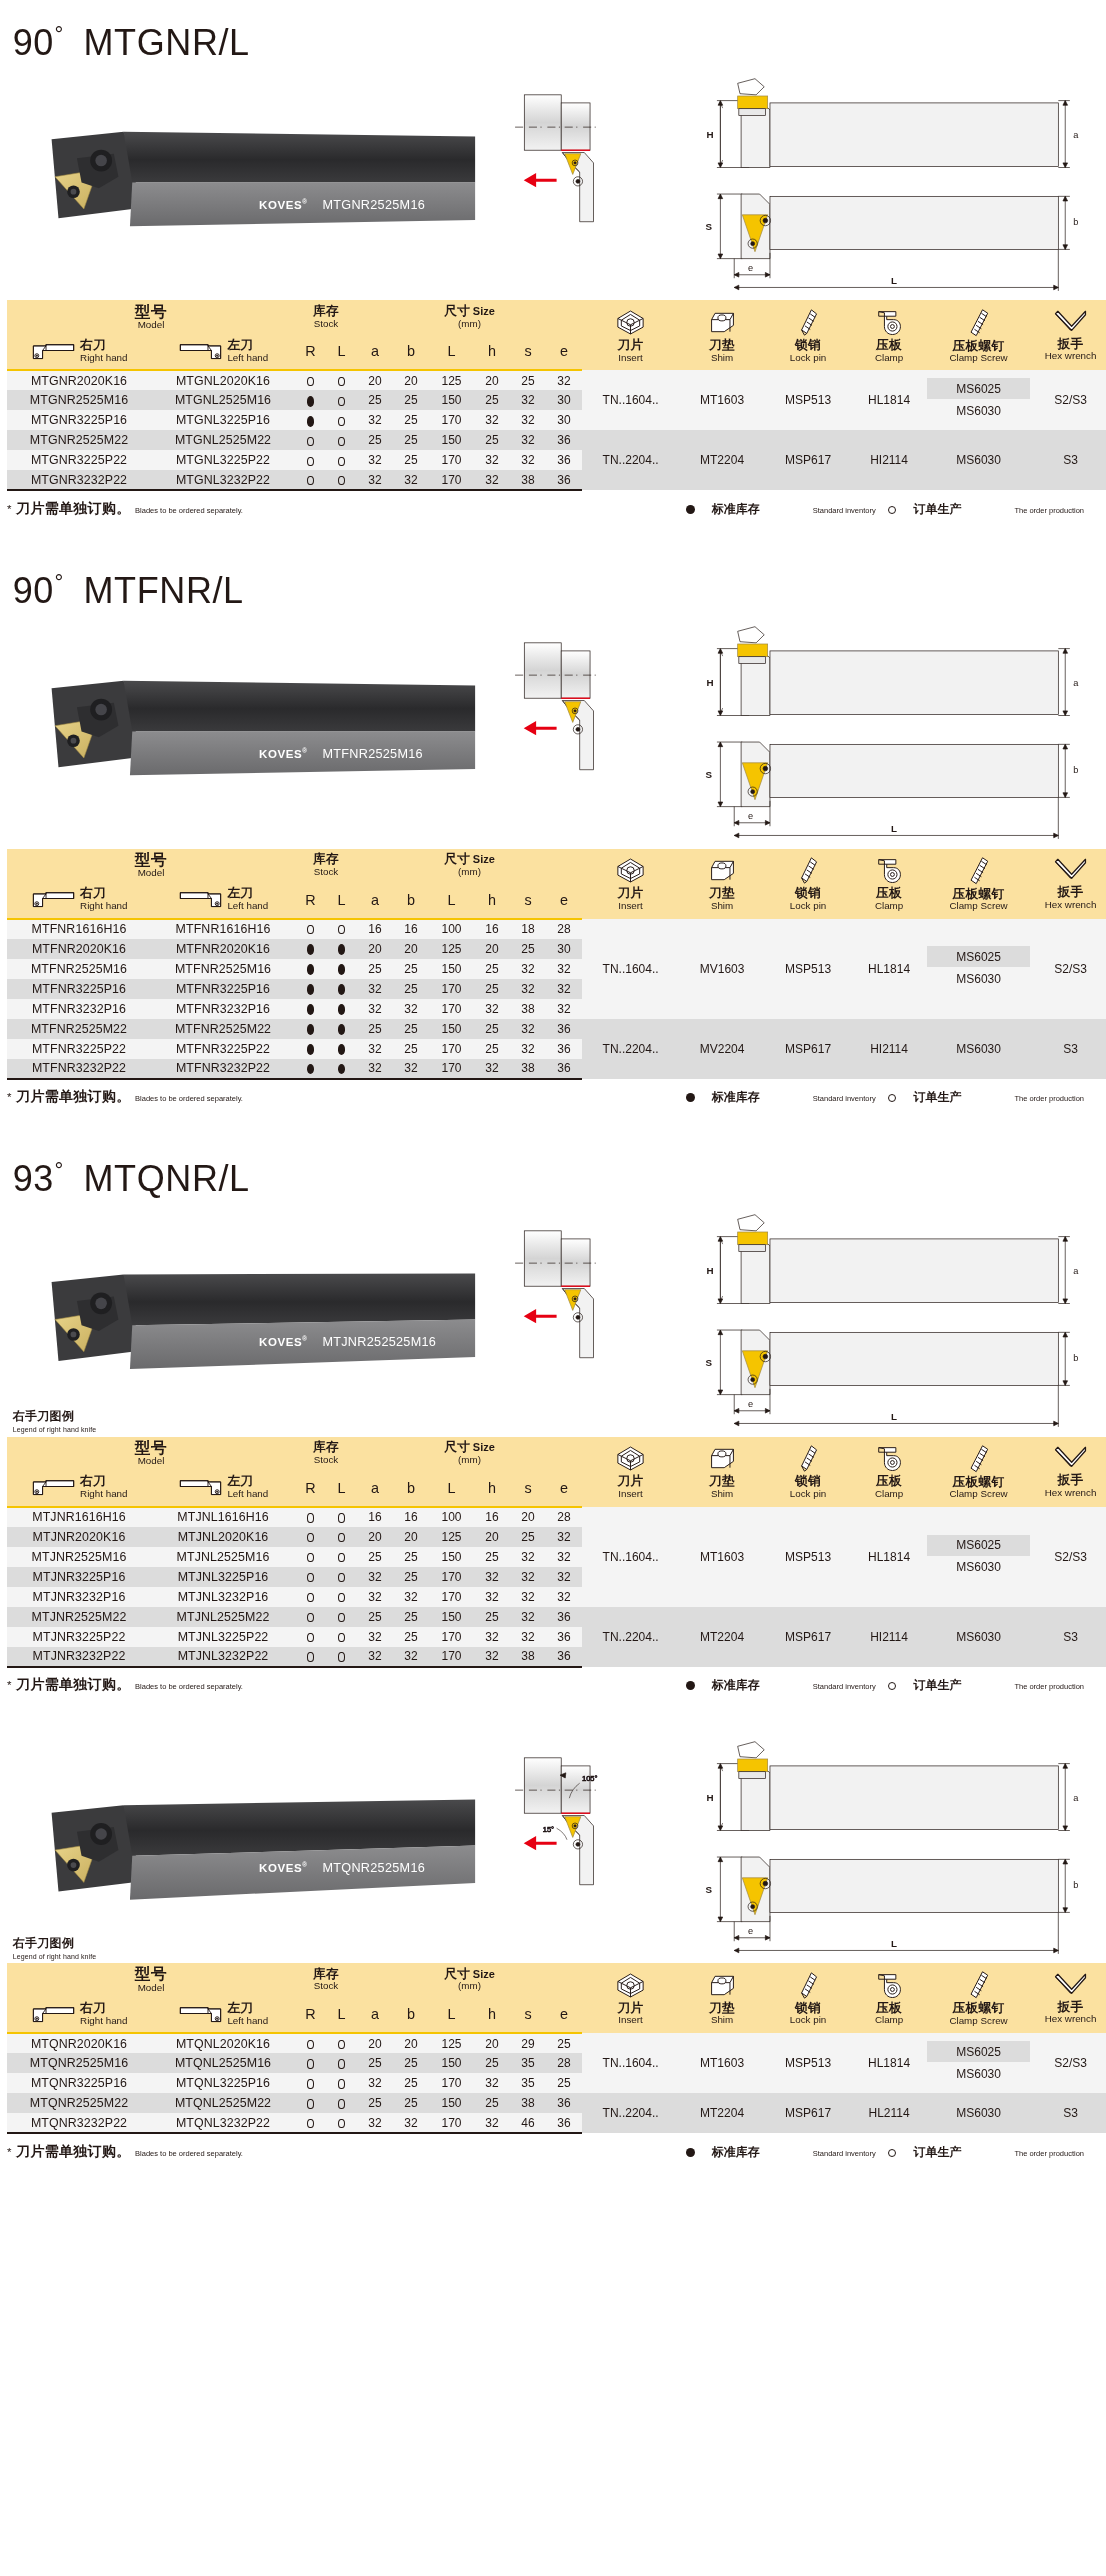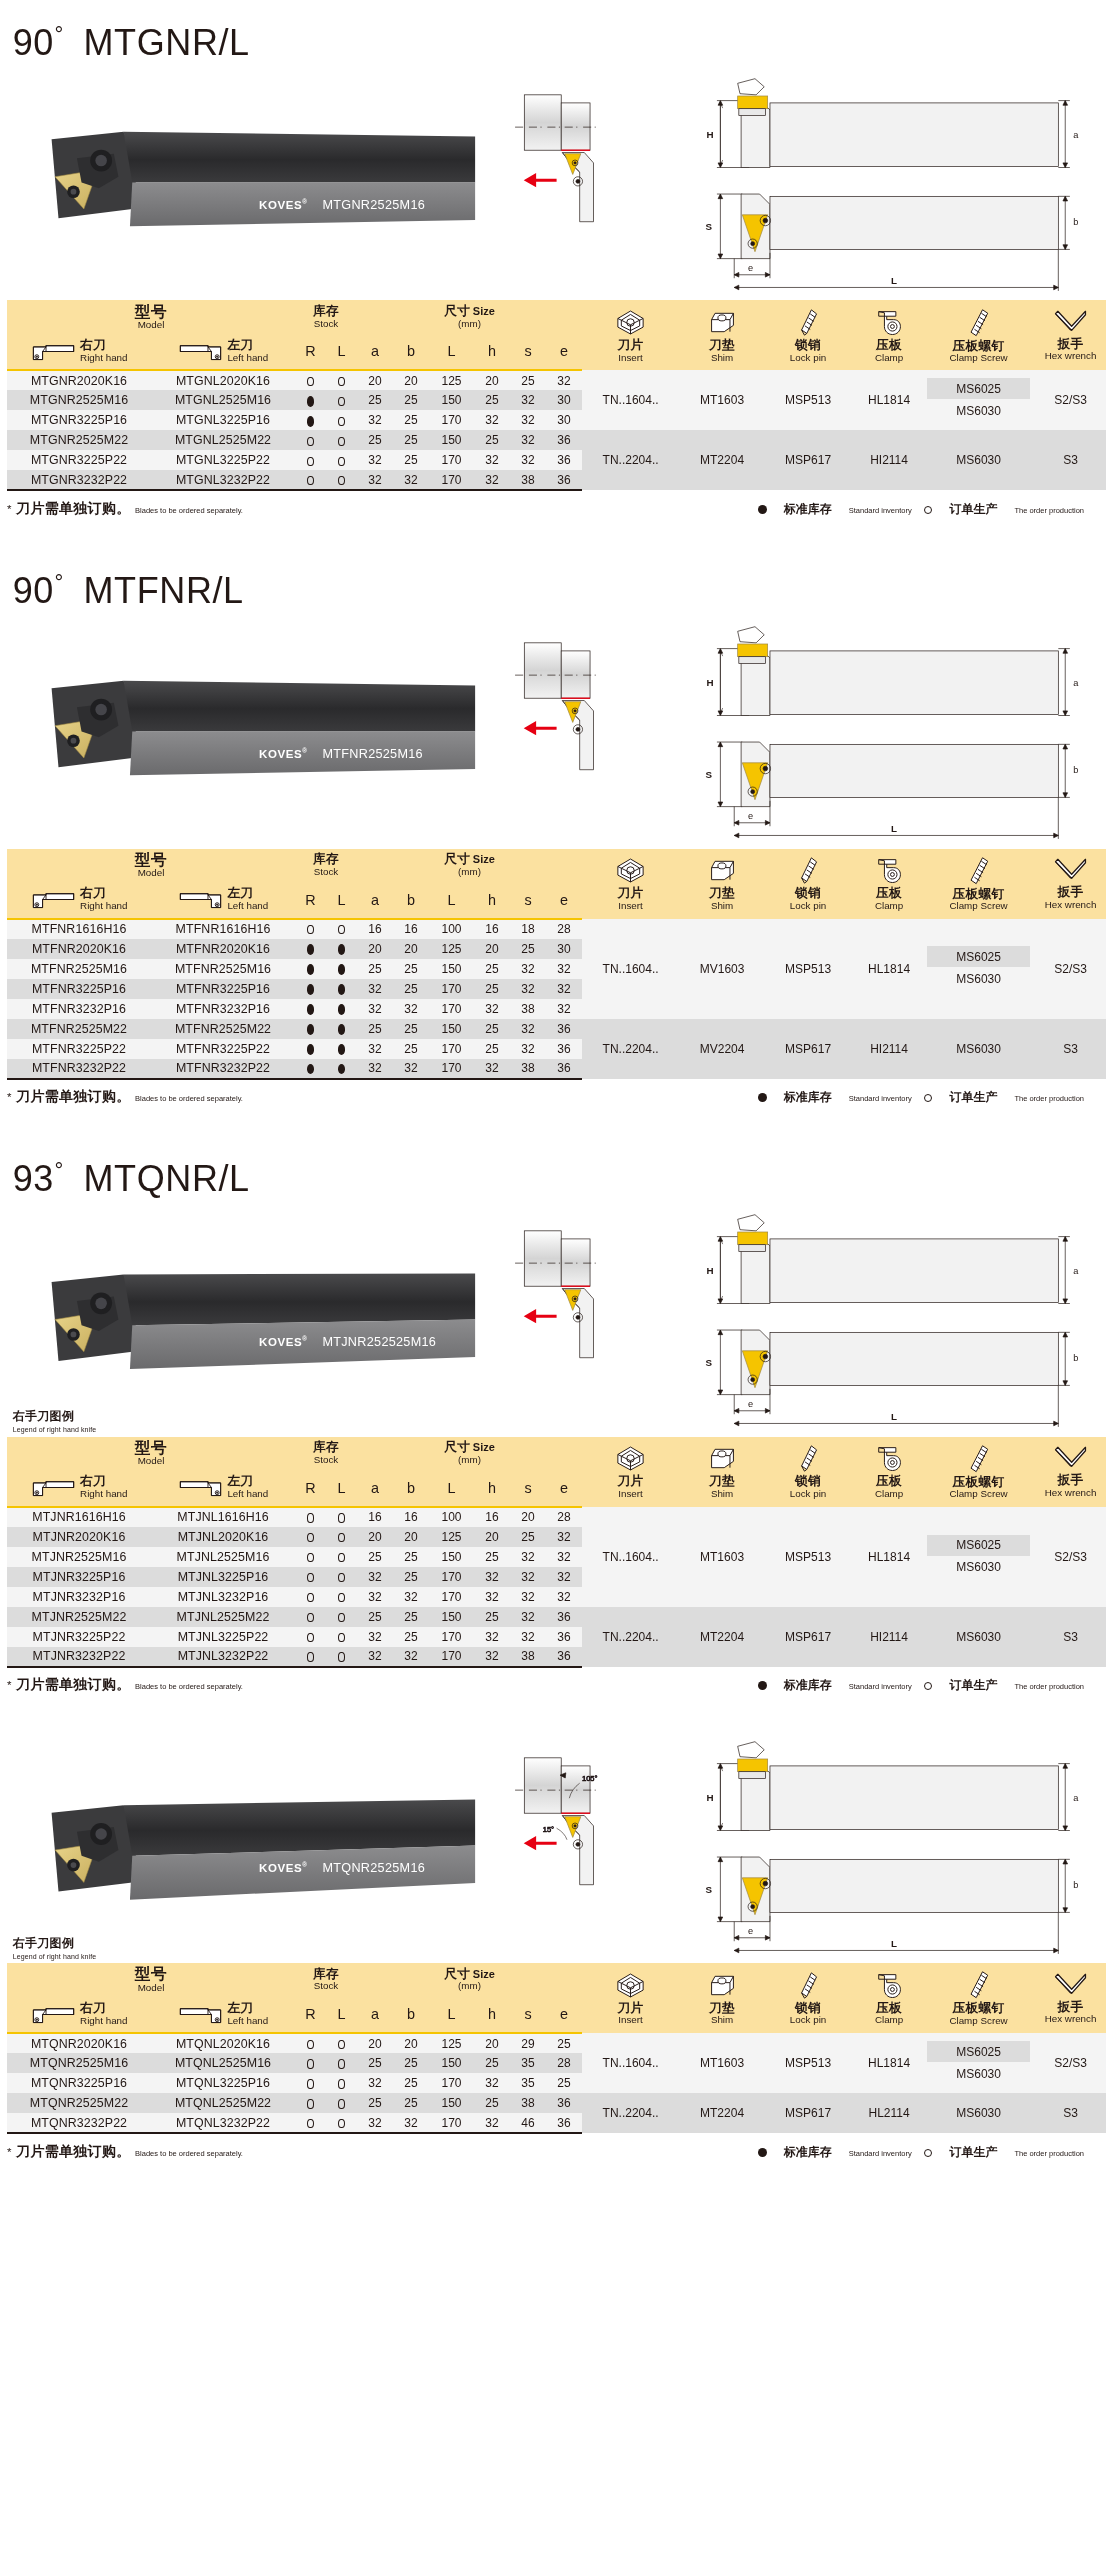--- a/index.html
+++ b/index.html
@@ -44,21 +44,21 @@
   .hdr-cell { background:#fbe1a0; }
   thead tr.hrow1 th { height:33px; }
   thead tr.hrow2 th { height:37px; }
   thead tr th.underline-yellow { border-bottom:2.3px solid #f5c400; }
   .cn-lg { font-size:15.6px; font-weight:700; line-height:1.0; letter-spacing:0.6px;}
   .cn-md { font-size:12.7px; font-weight:700; line-height:1.0; letter-spacing:0.3px;}
   .en-sm { font-size:9.8px; font-weight:400; line-height:1.15; }
   .dim-letter { font-size:14.4px; font-weight:400; }
   .size-unit { font-size:11px; }
 
-  .handgroup { display:flex; align-items:center; justify-content:center; gap:4.6px; padding:0 3.5px;}
+  .handgroup { display:flex; align-items:flex-start; justify-content:center; gap:4.6px; padding:0 3.5px;}
   .handgroup .txt { text-align:left; line-height:1.05;}
 
   tbody td { height:20px; font-size:12px; color:#231815; background:#f4f4f4; }
   tbody tr.alt td { background:#dcdcdc; }
   tbody td.model { font-size:12.4px; letter-spacing:0.1px; }
   tbody td.acc { font-size:12px; }
   tbody tr:last-child td { border-bottom:2.3px solid #231815; }
   .dot-f, .dot-o {
     display:inline-block; width:7.5px; height:10.4px; border-radius:50%;
     vertical-align:middle;
@@ -71,21 +71,21 @@
     display:flex; align-items:center; width:1093px; margin:8px 7px 0 7px;
     height:19.6px;
   }
   .fn-left { display:flex; align-items:baseline; gap:4.6px; }
   .fn-left .star { font-size:11.5px; }
   .fn-left .cn { font-size:14px; font-weight:700; letter-spacing:0.3px;}
   .fn-left .en { font-size:7.5px; }
   .fn-right { margin-left:auto; display:flex; align-items:center; gap:12.7px; padding-right:16px;}
   .fn-right .item { display:flex; align-items:baseline; gap:17px; }
   .fn-right .cn { font-size:12px; font-weight:700; }
-  .fn-right .en { font-size:7.5px; }
+  .fn-right .en { font-size:7.5px;margin-left:36px; }
   .mk-f { width:9.2px; height:9.2px; border-radius:50%; background:#231815; display:inline-block; position:relative; top:1.2px;}
   .mk-o { width:8px; height:8px; border-radius:50%; border:1.2px solid #231815; display:inline-block; position:relative; top:1.2px;}
   .spacer-md { height:29px; }
 
   svg { display:block; }
   .ico { display:inline-block; }
 </style>
 </head>
 <body>
 

